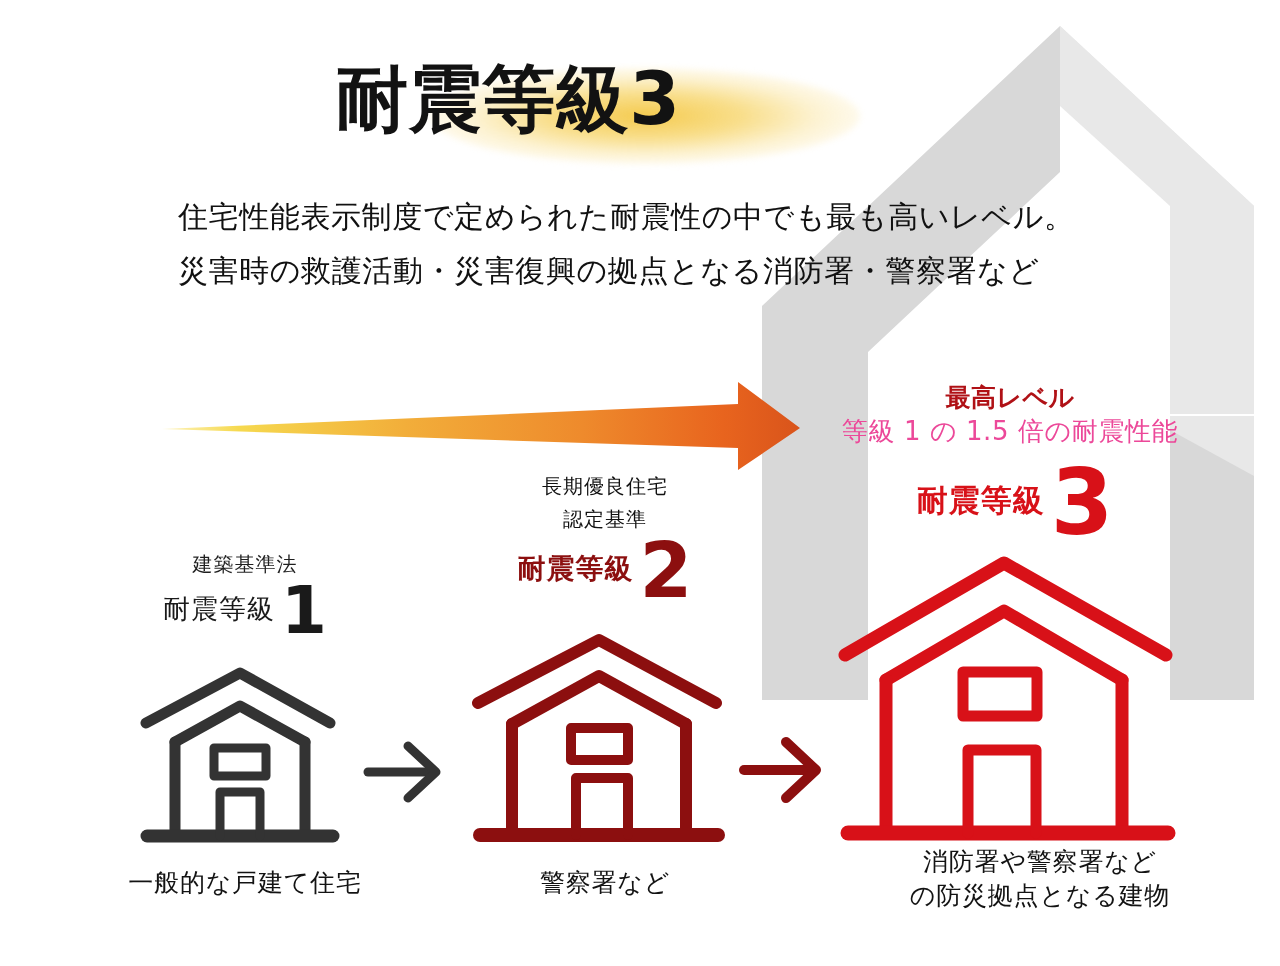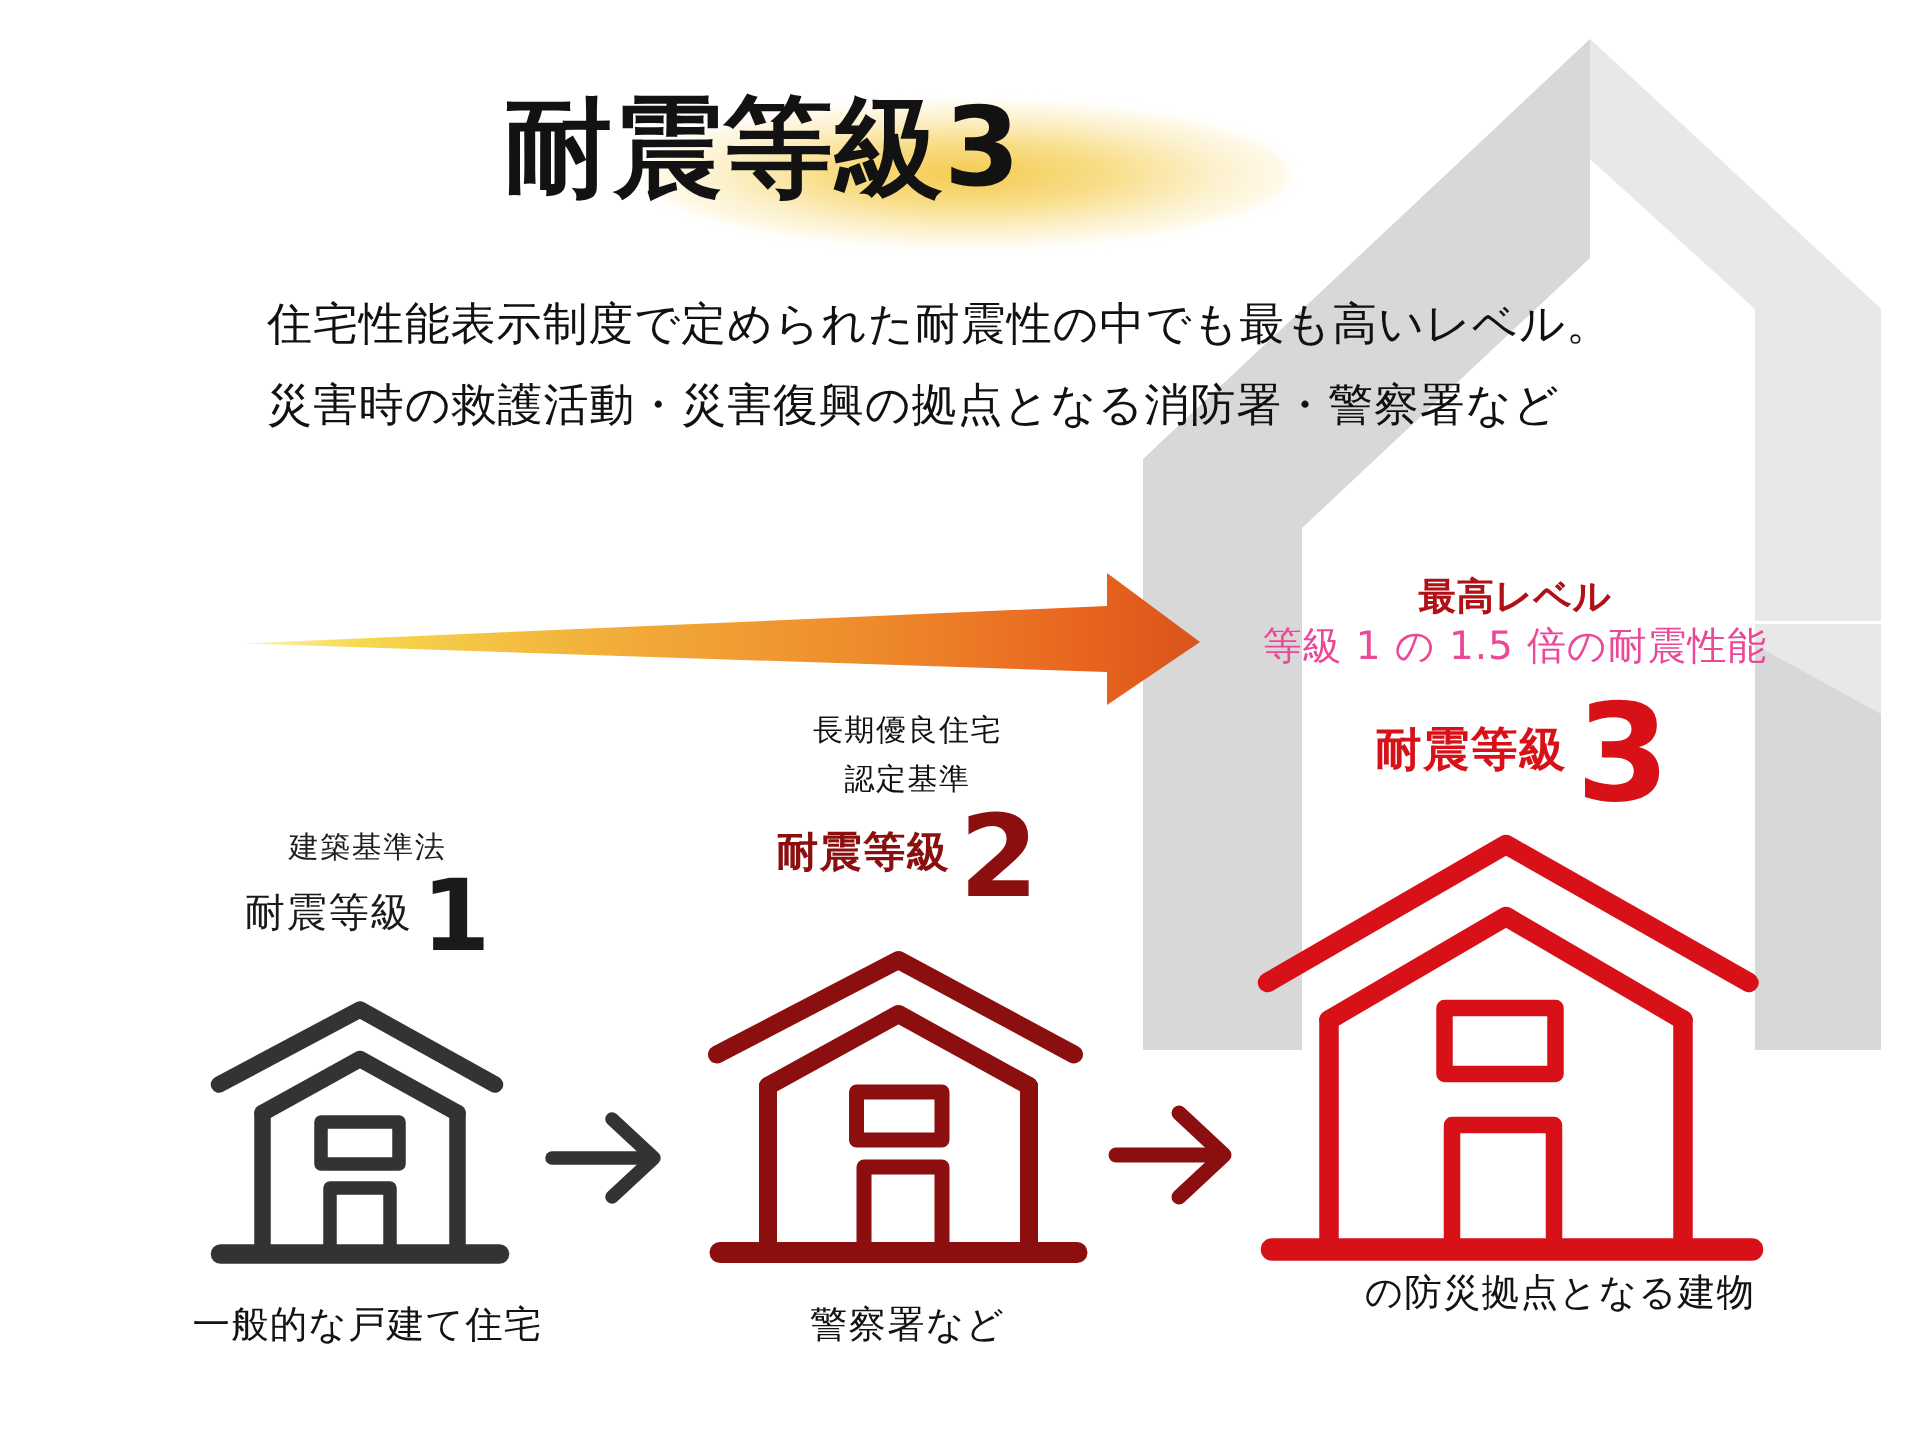--- a/index.html
+++ b/index.html
@@ -292,16 +292,17 @@
         <span>耐震</span>
         <span>等級</span>
       </span>
       <span class="numeral">3</span>
     </div>
   </div>
 
   <div class="caption" id="caption-1">一般的な戸建て住宅</div>
   <div class="caption" id="caption-2">警察署など</div>
   <div class="caption" id="caption-3">
+    <div>消防署や警察署など</div>
     <div>の防災拠点となる建物</div>
   </div>
 
 </div>
 
 </body></html>

